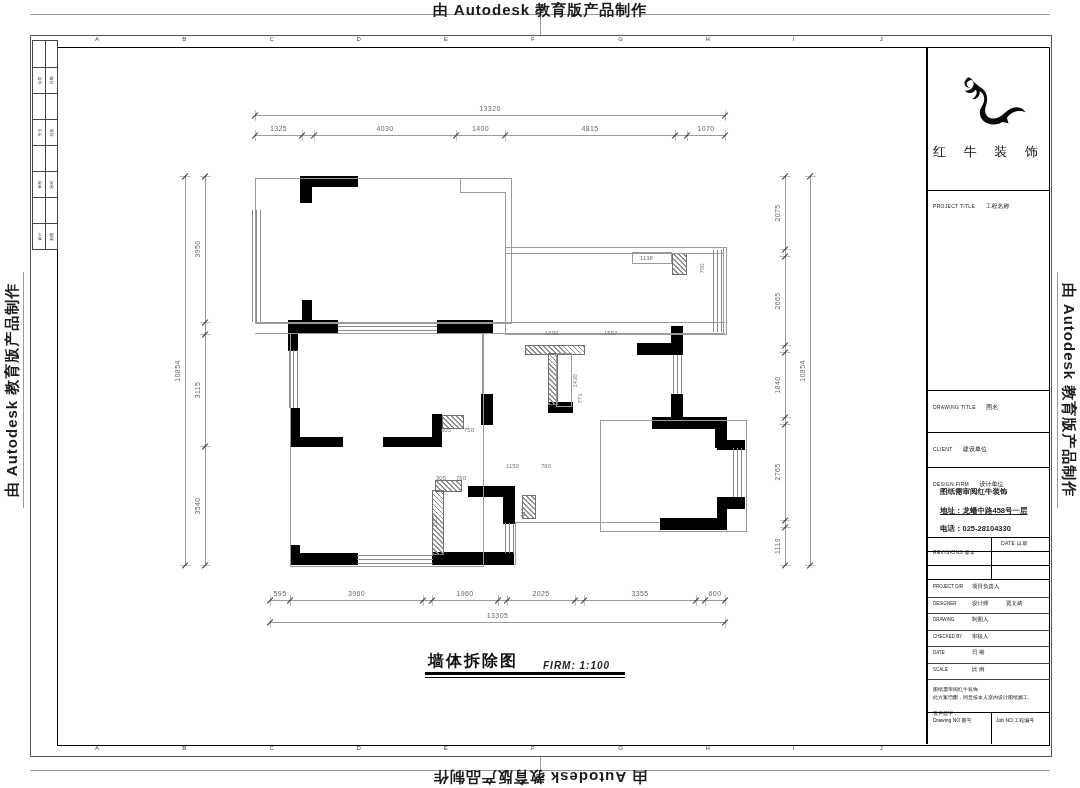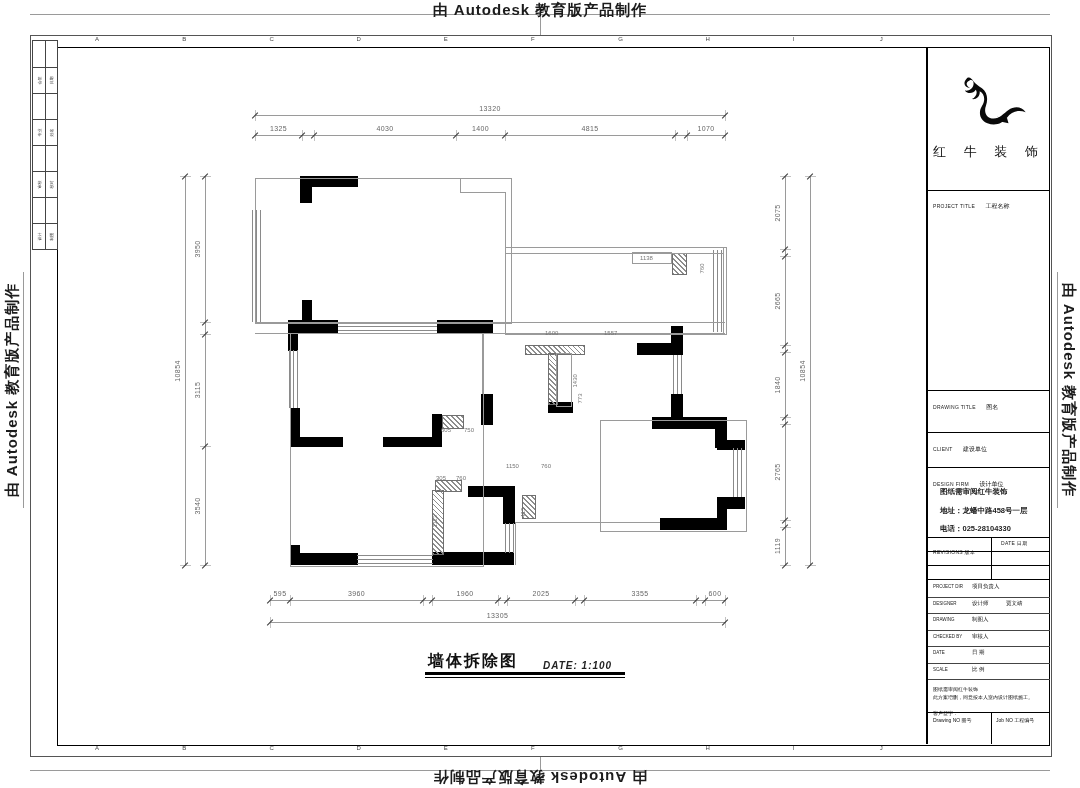--- a/index.html
+++ b/index.html
@@ -314,21 +314,21 @@
       <div class="abs innerdim" style="left: 436px; top: 475px; width: 24px; height: 7px;">305</div>
       <div class="abs innerdim" style="left: 456px; top: 475px; width: 24px; height: 7px;">760</div>
       <div class="abs innerdim rot" style="left: 423px; top: 512px; width: 24px; height: 7px;">1113</div>
       <div class="abs innerdim rot" style="left: 511px; top: 502px; width: 24px; height: 7px;">415</div>
       <div class="abs innerdim" style="left: 506px; top: 463px; width: 24px; height: 7px;">1150</div>
       <div class="abs innerdim" style="left: 541px; top: 463px; width: 24px; height: 7px;">760</div>
       <div class="abs innerdim rot" style="left: 568px; top: 388px; width: 24px; height: 7px;">773</div>
     </div>
 
   <div class="planTitle" style="left:428px;top:651px;">墙体拆除图</div>
-  <div class="planScale" style="left:543px;top:660px;">DATE: 1:100</div>
+  <div class="planScale" style="left:543px;top:660px;">FIRM: 1:100</div>
   <div class="tbar" style="left:425px;top:672px;width:200px;height:3px;"></div>
   <div class="tbar" style="left:425px;top:677px;width:200px;height:1px;"></div>
 
   <div class="tb" style="left:927px;top:47px;width:122px;height:697px;">
 
     <div class="abs" style="left:22px;top:25px;width:78px;height:62px;">
       <svg viewBox="0 0 100 72" width="78" height="62">
         <path fill="#0a0a0a" d="M22,4 C16,10 18,16 26,17 C20,14 20,9 25,7 C29,5 31,9 30,13 C29,18 24,21 19,20 C23,25 30,24 33,19 C36,23 33,29 28,31 C34,32 39,27 38,21 C44,24 46,32 41,40 C36,48 38,58 48,62 C58,66 68,62 73,55 C79,47 88,44 97,48 C92,40 82,40 75,45 C69,49 64,56 56,56 C47,56 43,48 46,40 C49,31 48,22 41,17 C37,14 33,12 30,8 C28,5 25,2 22,4 Z"></path>
         <path fill="#0a0a0a" d="M60,52 C63,57 69,58 73,55 L75,62 L66,60 Z"></path>
       </svg>
@@ -353,21 +353,21 @@
       <span class="lbl-zh">建设单位</span>
     </div>
 
     <div class="hr" style="top:420px;"></div>
     <div class="tb-row" style="top:425px;">
       <span class="lbl-en">DESIGN FIRM</span>
       <span class="lbl-zh">设计单位</span>
     </div>
 
     <div class="company" style="top:440px;">图纸需审阅红牛装饰</div>
-    <div class="company" style="top:459px;">地址：龙蟠中路458号一层</div>
+    <div class="company" style="top:459px;text-decoration:underline;">地址：龙蟠中路458号一层</div>
     <div class="company" style="top:477px;">电话：025-28104330</div>
 
     <div class="hr" style="top:490px;"></div>
     <div class="tb-row" style="top:493px;">
       <span class="lbl-en">REVISIONS 版本</span>
       <span class="lbl-en" style="position:absolute;left:68px;">DATE 日期</span>
     </div>
     <div class="rev-vline" style="left:63px;top:490px;height:43px;"></div>
     <div class="rev-hline" style="left:0;top:504px;width:100%;"></div>
     <div class="rev-hline" style="left:0;top:518px;width:100%;"></div>

